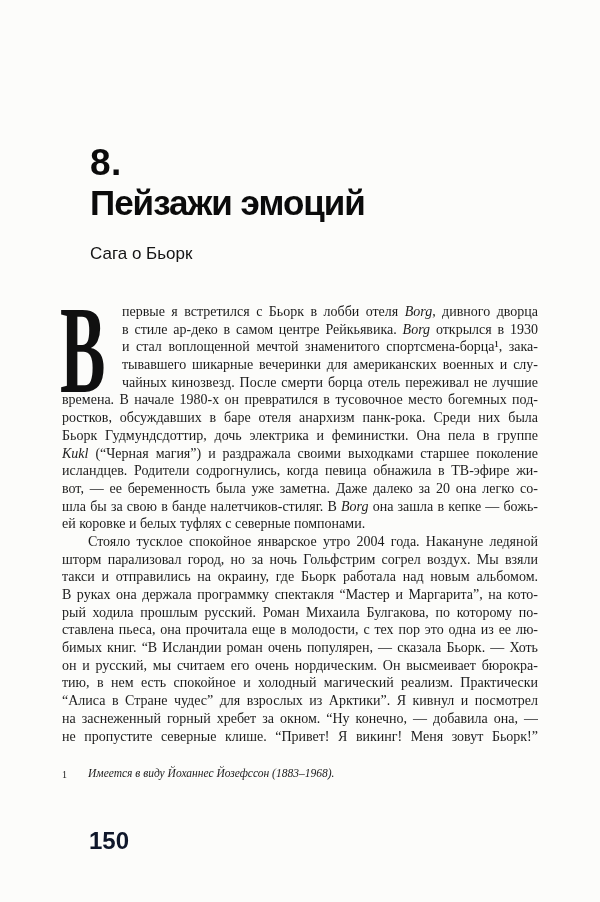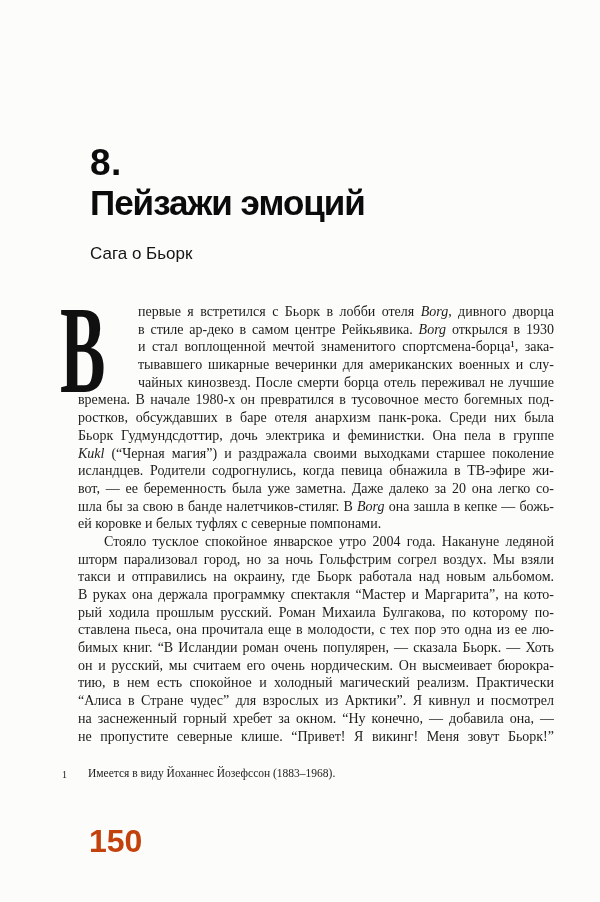--- a/index.html
+++ b/index.html
@@ -14,36 +14,36 @@
   .ch-title { font-size:35px; line-height:38px; margin:4px 0 17px 0; letter-spacing:-1px; font-weight:700; }
   .ch-sub   { font-size:17px; line-height:20px; margin-top:22px; font-weight:400; letter-spacing:0; color:#141414; }
   
   .dropcap {
     position:absolute; left:60px; top:289px;
     font-family:"Liberation Serif", serif; font-weight:700;
     font-size:124px; line-height:1; color:#101010;
     transform:scaleX(0.55); transform-origin:0 0;
   }
   
-  .textblock { position:absolute; left:78px; top:303px; width:476px; }
+  .textblock { position:absolute; left:62px; top:303px; width:476px; }
   .beside { margin-left:60px; }
   .line {
     font-size:14px; line-height:17.7px; height:17.7px;
     text-align:justify; overflow:hidden; color:#1c1c1c;
   }
   .line::after { content:""; display:inline-block; width:100%; height:0; }
   .line.no-just { text-align:left; }
   .line.no-just::after { content:none; }
   .line i { font-style:italic; }
   
   .footnote { position:absolute; left:62px; top:766px; width:476px; display:flex; font-size:11.5px; line-height:15px; color:#222222; }
   .fn-num  { width:26px; font-size:10px; padding-top:1px; }
-  .fn-text { flex:1; }
+  .fn-text { flex:1;font-style:italic; }
   
-  .pagenum { position:absolute; left:89px; top:829px; font-family:"Liberation Sans", sans-serif; font-weight:700; font-size:32px; line-height:24px; color:#c2410c; }
+  .pagenum { position:absolute; left:89px; top:829px; font-family:"Liberation Sans", sans-serif; font-weight:700; font-size:24px; line-height:24px; color:#0f172a; }
 </style>
 </head>
 <body>
 
 <div class="page">
 
   <header class="heading">
     <div class="ch-num">8.</div>
     <h1 class="ch-title">Пейзажи эмоций</h1>
     <div class="ch-sub">Сага о Бьорк</div>

